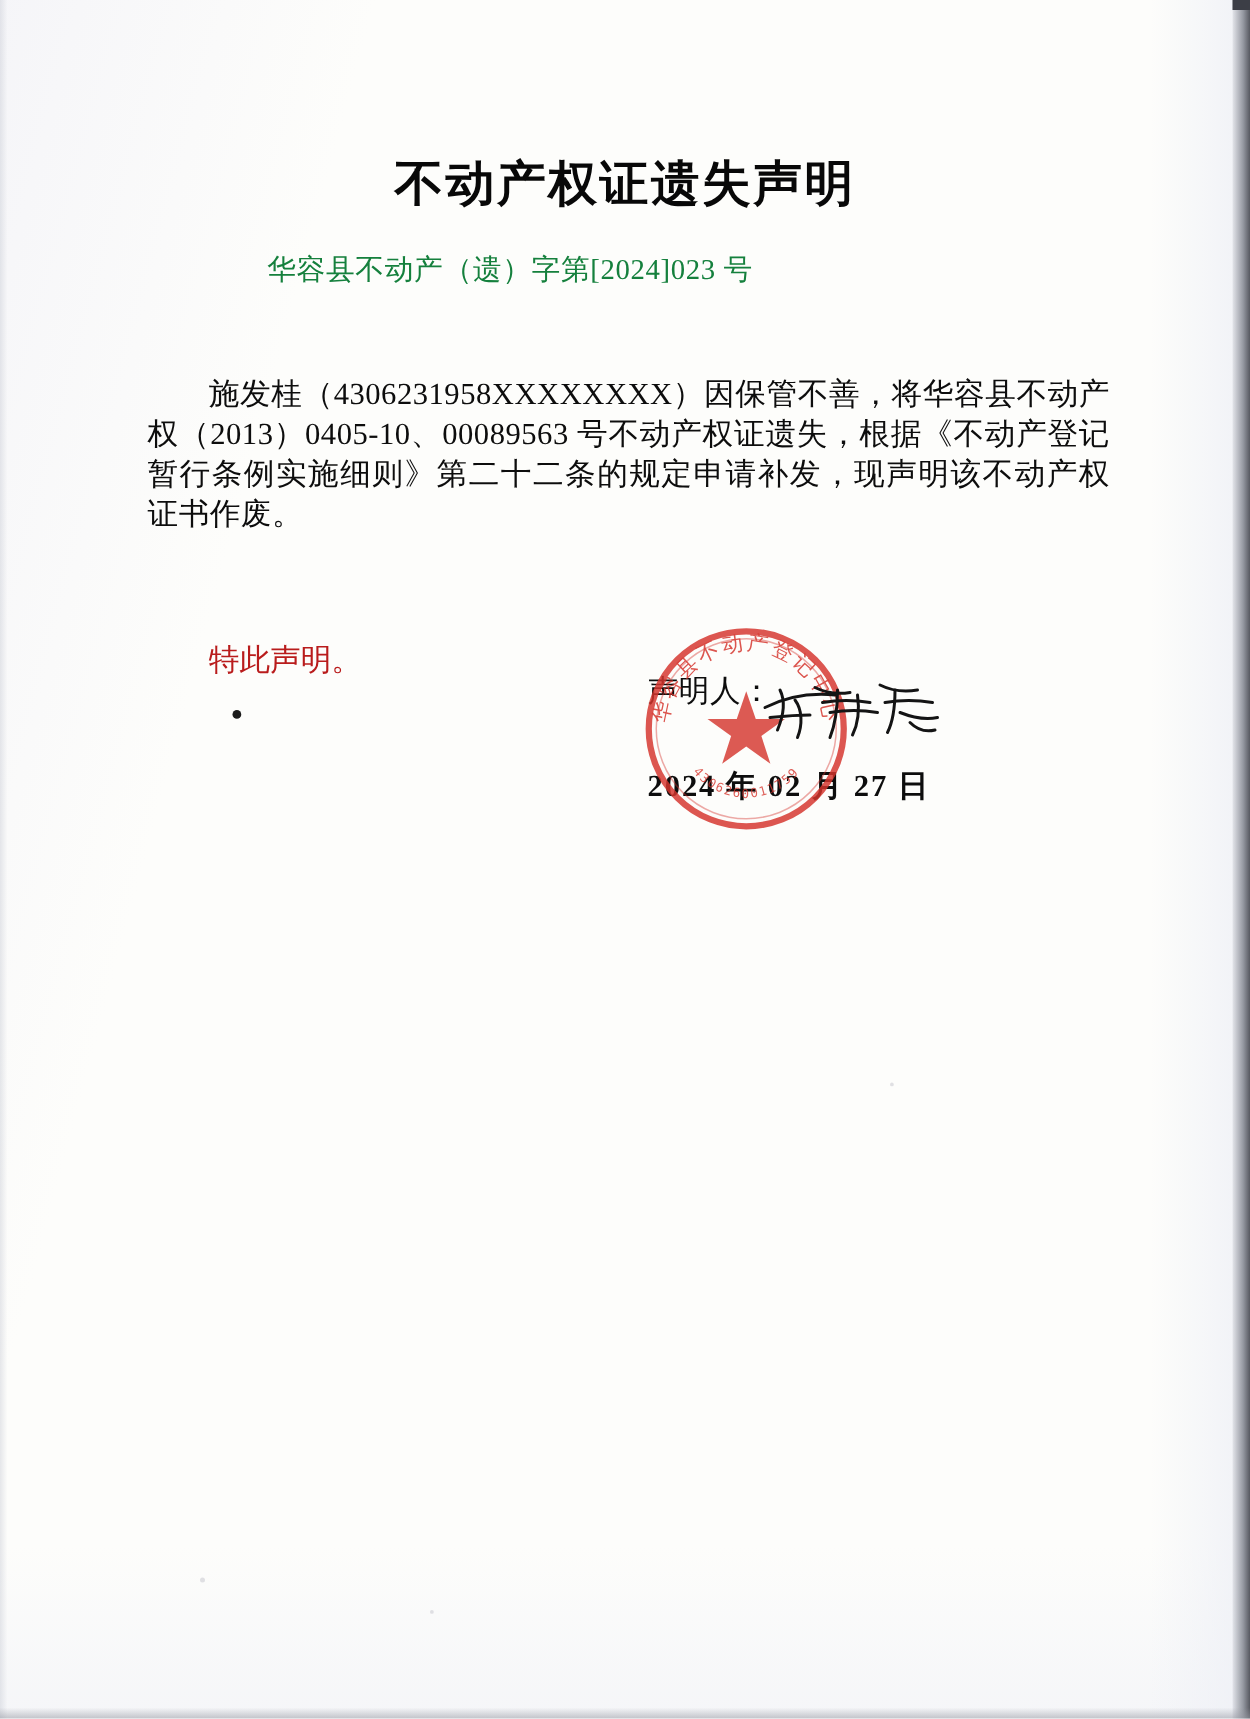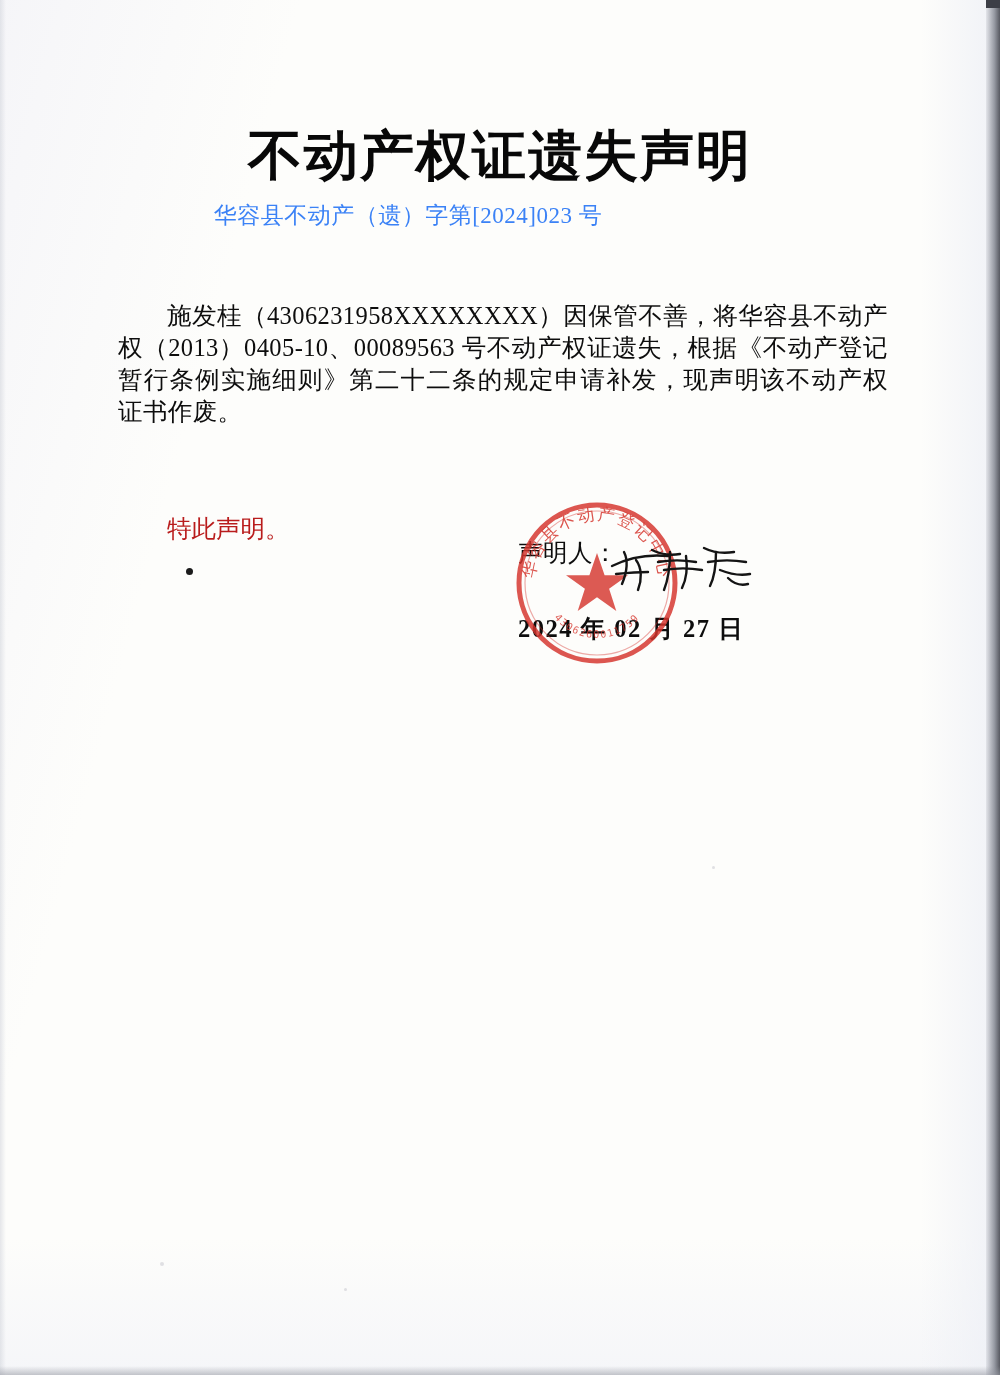--- a/index.html
+++ b/index.html
@@ -77,34 +77,34 @@
   }
 
   .doc-title {
     position: absolute;
     left: 0;
     top: 120px;
     width: 1000px;
     text-align: center;
     font-family: "DejaVu Sans", "Liberation Sans", sans-serif;
     font-weight: 700;
-    font-size: 54px;
+    font-size: 39px;
     letter-spacing: 2px;
     color: #080808;
   }
 
   .doc-subtitle {
     position: absolute;
     left: 0;
     top: 200px;
     width: 816px;
     text-align: center;
     font-size: 23px;
     letter-spacing: 0.5px;
-    color: #3b82f6;
+    color: #15803d;
     font-family: "Liberation Serif", "DejaVu Serif", serif;
   }
 
   .doc-paragraph {
     position: absolute;
     left: 118px;
     top: 300px;
     width: 770px;
     font-size: 24.5px;
     line-height: 32px;

